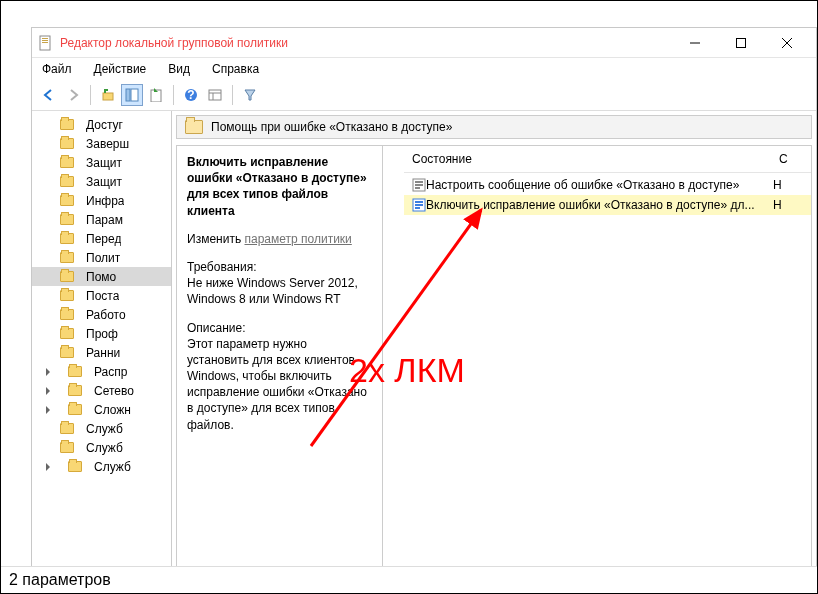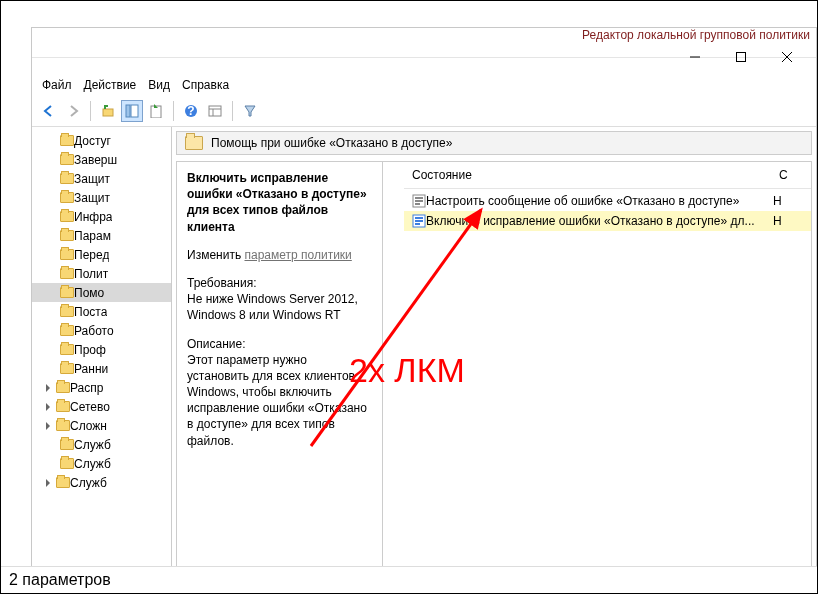--- a/index.html
+++ b/index.html
@@ -3,40 +3,39 @@
 <meta charset="utf-8">
 <style>
   * { box-sizing: border-box; margin: 0; padding: 0; font-family: "Segoe UI", Tahoma, sans-serif; font-size: 12px; }
   html, body { width: 818px; height: 594px; background: #fff; overflow: hidden; }
   .outer { border: 1px solid #000; width: 818px; height: 594px; position: relative; }
   .window {
     position: absolute; left: 30px; top: 26px; right: 0; bottom: 0;
     border: 1px solid #c8c8c8; background: #fff; display: flex; flex-direction: column;
   }
   .titlebar {
-    height: 30px; display: flex; align-items: flex-end; padding: 0 6px; color: #7f1d1d;
+    height: 30px; display: flex; align-items: center; padding: 0 6px; color: #ef4444;
     border-bottom: 1px solid #e5e5e5;
-    flex-direction: column;
   }
   .titlebar .app-icon { width: 16px; height: 16px; margin-right: 6px; }
   .title-text { flex: 1; font-size: 12px; }
   .win-btns { display: flex; gap: 0; }
   .win-btn { width: 46px; height: 30px; display:flex; align-items:center; justify-content:center; color:#333; }
-  .menubar { display:flex; gap: 12px; padding: 4px 10px 6px; color:#000;margin-top:16px; }
+  .menubar { display:flex; gap: 22px; padding: 4px 10px 6px; color:#000; }
   .menubar span { cursor: default; }
   .toolbar { display:flex; align-items:center; padding: 2px 6px 4px; gap:2px; border-bottom:1px solid #ddd;}
   .tbtn { width:22px; height:22px; display:flex; align-items:center; justify-content:center; border:1px solid transparent; }
   .tbtn.active { border:1px solid #7da2ce; background:#cde5ff; }
   .sep { width:1px; height:20px; background:#ccc; margin:0 4px; }
   .client { flex:1; display:flex; min-height:0; }
   .tree {
     width: 140px; border-right:1px solid #ccc; overflow:hidden; padding-top:4px;
     background:#fff;
   }
-  .tree-item { display:flex; align-items:center; height:19px; padding-left:28px; gap:0; white-space:nowrap; overflow:hidden; }
+  .tree-item { display:flex; align-items:center; height:19px; padding-left:28px; gap:12px; white-space:nowrap; overflow:hidden; }
   .tree-item.expander::before {
     content:""; position:relative; left:-14px; width:0;height:0;
     border-left:4px solid #666; border-top:4px solid transparent; border-bottom:4px solid transparent;
     margin-right:-8px;
   }
   .tree-item.selected { background:#d9d9d9; }
   .folder-icon { width:14px; height:11px; background:#f8d774; border:1px solid #d6a93a; border-radius:1px; position:relative; flex-shrink:0;}
   .folder-icon::before{content:"";position:absolute;top:-3px;left:0;width:6px;height:3px;background:#f8d774;border:1px solid #d6a93a;border-bottom:none;border-radius:1px 1px 0 0;}
   .tree-label { overflow:hidden; text-overflow:clip; }
   .right { flex:1; display:flex; flex-direction:column; min-width:0; }

